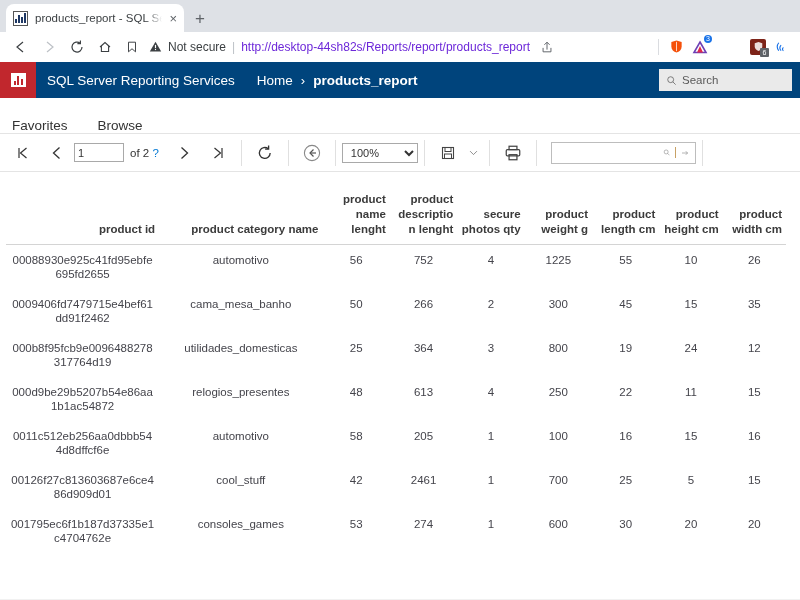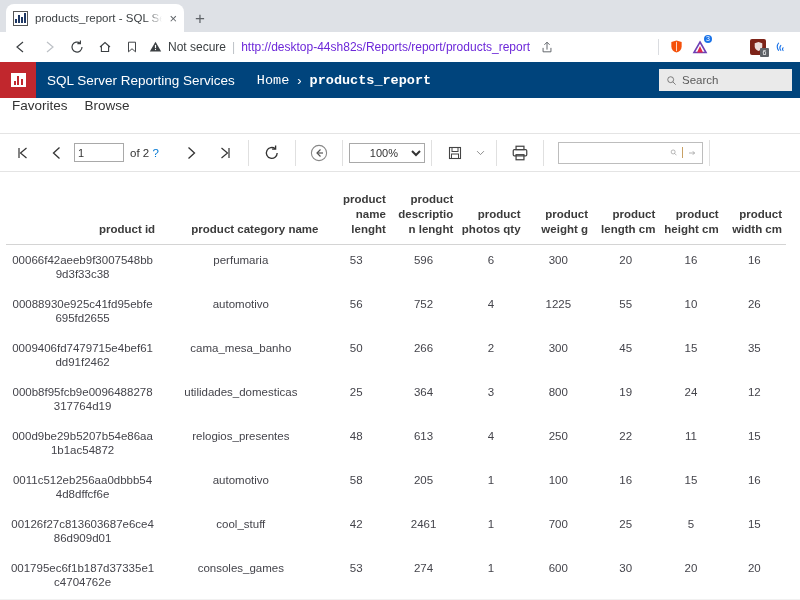--- a/index.html
+++ b/index.html
@@ -137,59 +137,59 @@
   }
   .ssrs-logo-inner i { display:block; width:2px; background:#c1272d; }
   .ssrs-logo-inner i:nth-child(1){height:4px;}
   .ssrs-logo-inner i:nth-child(2){height:9px;}
   .ssrs-logo-inner i:nth-child(3){height:6px;}
   .brand {
     color:#ffffff; font-size:13.5px; margin-left:11px; white-space:nowrap;
     cursor:pointer;
   }
   .breadcrumb { display:flex; align-items:center; margin-left:22px; gap:8px; }
-  .crumb { color:#ffffff; font-size:13.5px; cursor:pointer;font-family:Liberation Mono, monospace; }
+  .crumb { color:#ffffff; font-size:13.5px; cursor:pointer; }
   .crumb.current { font-weight:bold; }
   .crumb-sep { color:#ffffff; font-size:13px; }
   .hdr-search {
     position:absolute; right:8px; top:7px;
     width: 133px; height:22px; background:#eaeaea;
     display:flex; align-items:center; gap:5px; padding:0 7px;
     font-size:11.5px; color:#5a5a5a; cursor:text;
   }
 
   
   .tabbar {
-    height: 36px; background:#ffffff; display:flex; align-items:flex-start;
-    gap: 17px; padding-left: 12px; border-bottom:1px solid #e4e4e4;
+    height: 36px; background:#ffffff; display:flex; align-items:flex-end;
+    gap: 30px; padding-left: 12px; border-bottom:1px solid #e4e4e4;
     font-size: 13.5px; color:#333;
   }
   .tabbar span { cursor:pointer; }
 
   
   .rpt-toolbar {
     height: 38px; background:#ffffff;
     display:flex; align-items:center;
     border-bottom: 1px solid #e4e4e4;
   }
   .tb-group { display:flex; align-items:center; height:100%; padding:0 6px; }
   .tb-div { width:1px; height:26px; background:#e0e0e0; }
   .tb-btn {
     width:34px; height:26px; display:flex; align-items:center; justify-content:center;
     color:#333; cursor:pointer;
   }
   .page-input {
     width: 50px; height:19px; border:1px solid #a9a9a9; background:#fff;
     font-size:11px; color:#333; padding:0 3px; font-family:"Liberation Sans",sans-serif;
   }
-  .of-label { font-size:11.5px; color:#333; margin:0 15px 0 6px; white-space:nowrap;}
+  .of-label { font-size:11.5px; color:#333; margin:0 8px 0 6px; white-space:nowrap;}
   .of-q { color:#0078d4; }
   .zoom-select {
     width: 76px; height: 20px; font-size:11px; border:1px solid #a9a9a9;
-    background:#fff; color:#333; padding-left:16px;
+    background:#fff; color:#333; padding-left:4px;
     font-family:"Liberation Sans", sans-serif;
   }
   .find-box {
     width: 145px; height: 22px; border:1px solid #bdbdbd; background:#fff;
     display:flex; align-items:center; justify-content:flex-end; gap:5px;
     padding:0 6px; margin-left: 8px;
   }
   .find-input{
     border:0; outline:0; flex:1 1 auto; min-width:0; height:18px;
     font-size:11px; font-family:"Liberation Sans",sans-serif;
@@ -460,39 +460,28 @@
       <col style="width:66px">
         <col style="width:62px">
         <col style="width:62px">
     </colgroup>
     <thead>
         <tr id="thead-row">
           <th>product id</th>
           <th>product category name</th>
           <th>product name lenght</th>
           <th>product descriptio n lenght</th>
-          <th>product photos qty</th>
+          <th>secure photos qty</th>
           <th>product weight g</th>
           <th>product length cm</th>
           <th>product height cm</th>
           <th>product width cm</th>
         </tr>
       </thead>
     <tbody id="tbody">
-        <tr>
-          <td class="id">00066f42aeeb9f3007548bb9d3f33c38</td>
-          <td>perfumaria</td>
-          <td>53</td>
-          <td>596</td>
-          <td>6</td>
-          <td>300</td>
-          <td>20</td>
-          <td>16</td>
-          <td>16</td>
-        </tr>
         <tr>
           <td class="id">00088930e925c41fd95ebfe695fd2655</td>
           <td>automotivo</td>
           <td>56</td>
           <td>752</td>
           <td>4</td>
           <td>1225</td>
           <td>55</td>
           <td>10</td>
           <td>26</td>

